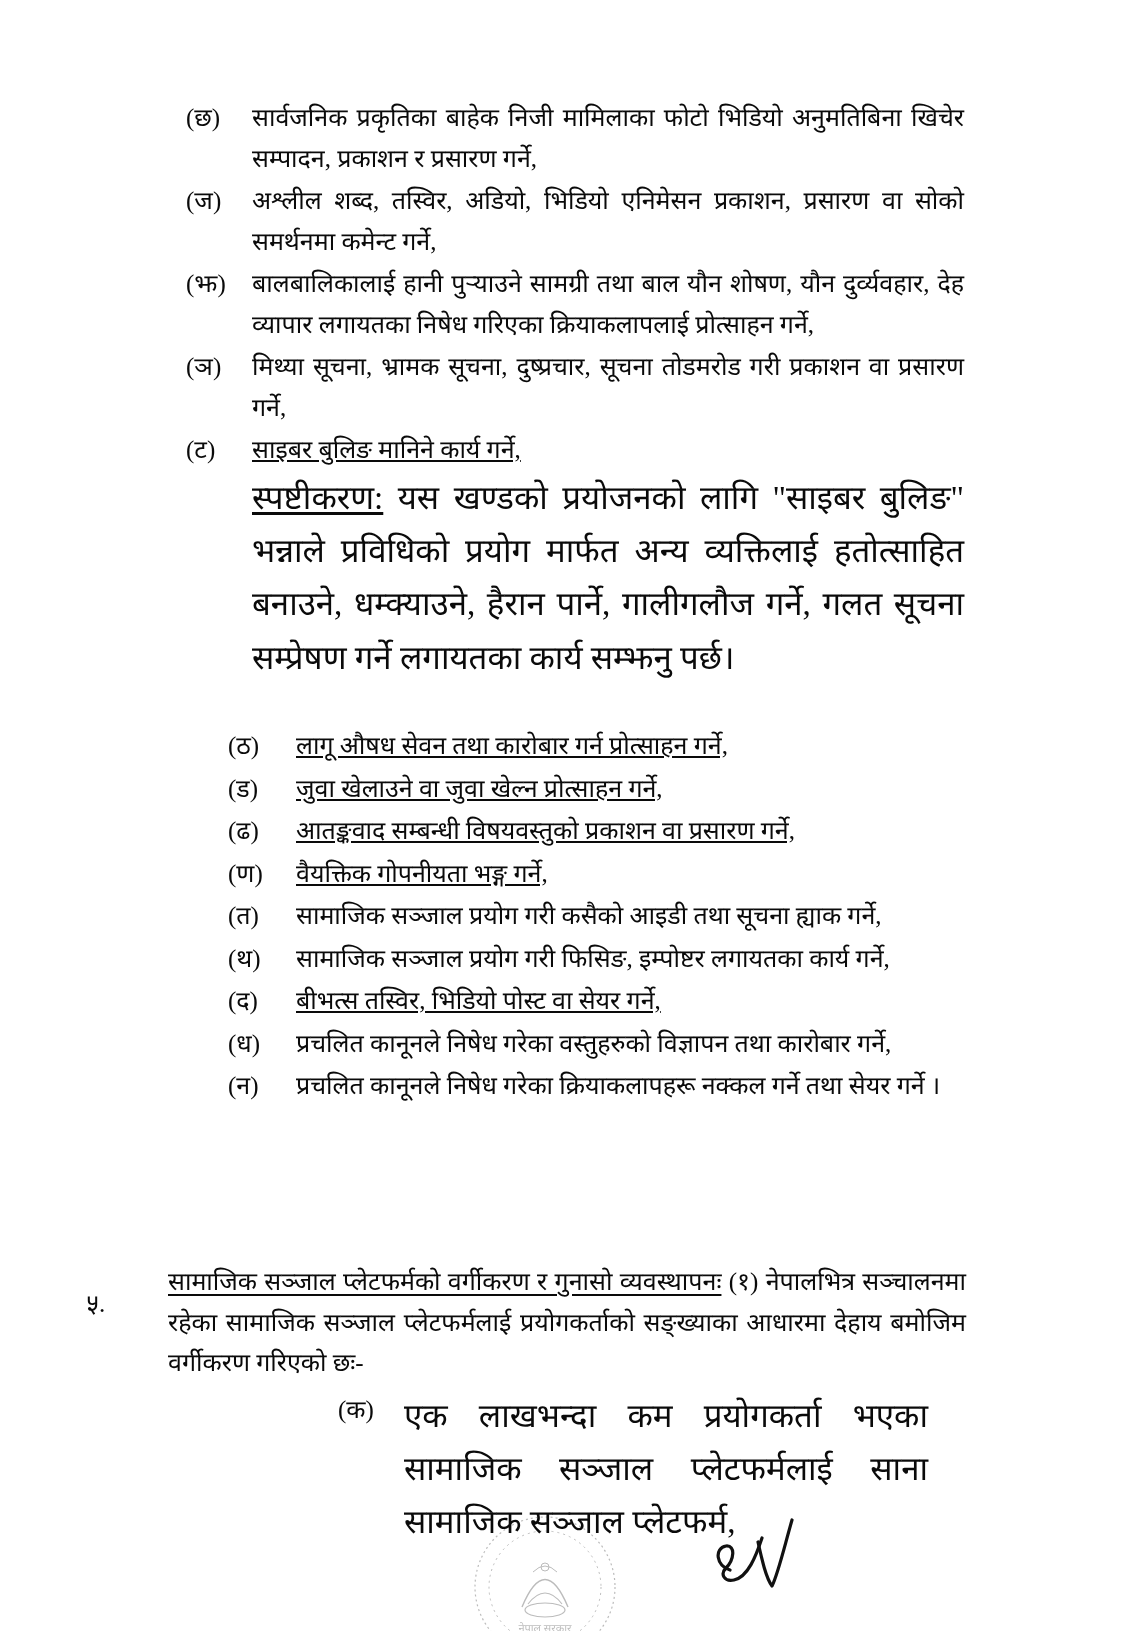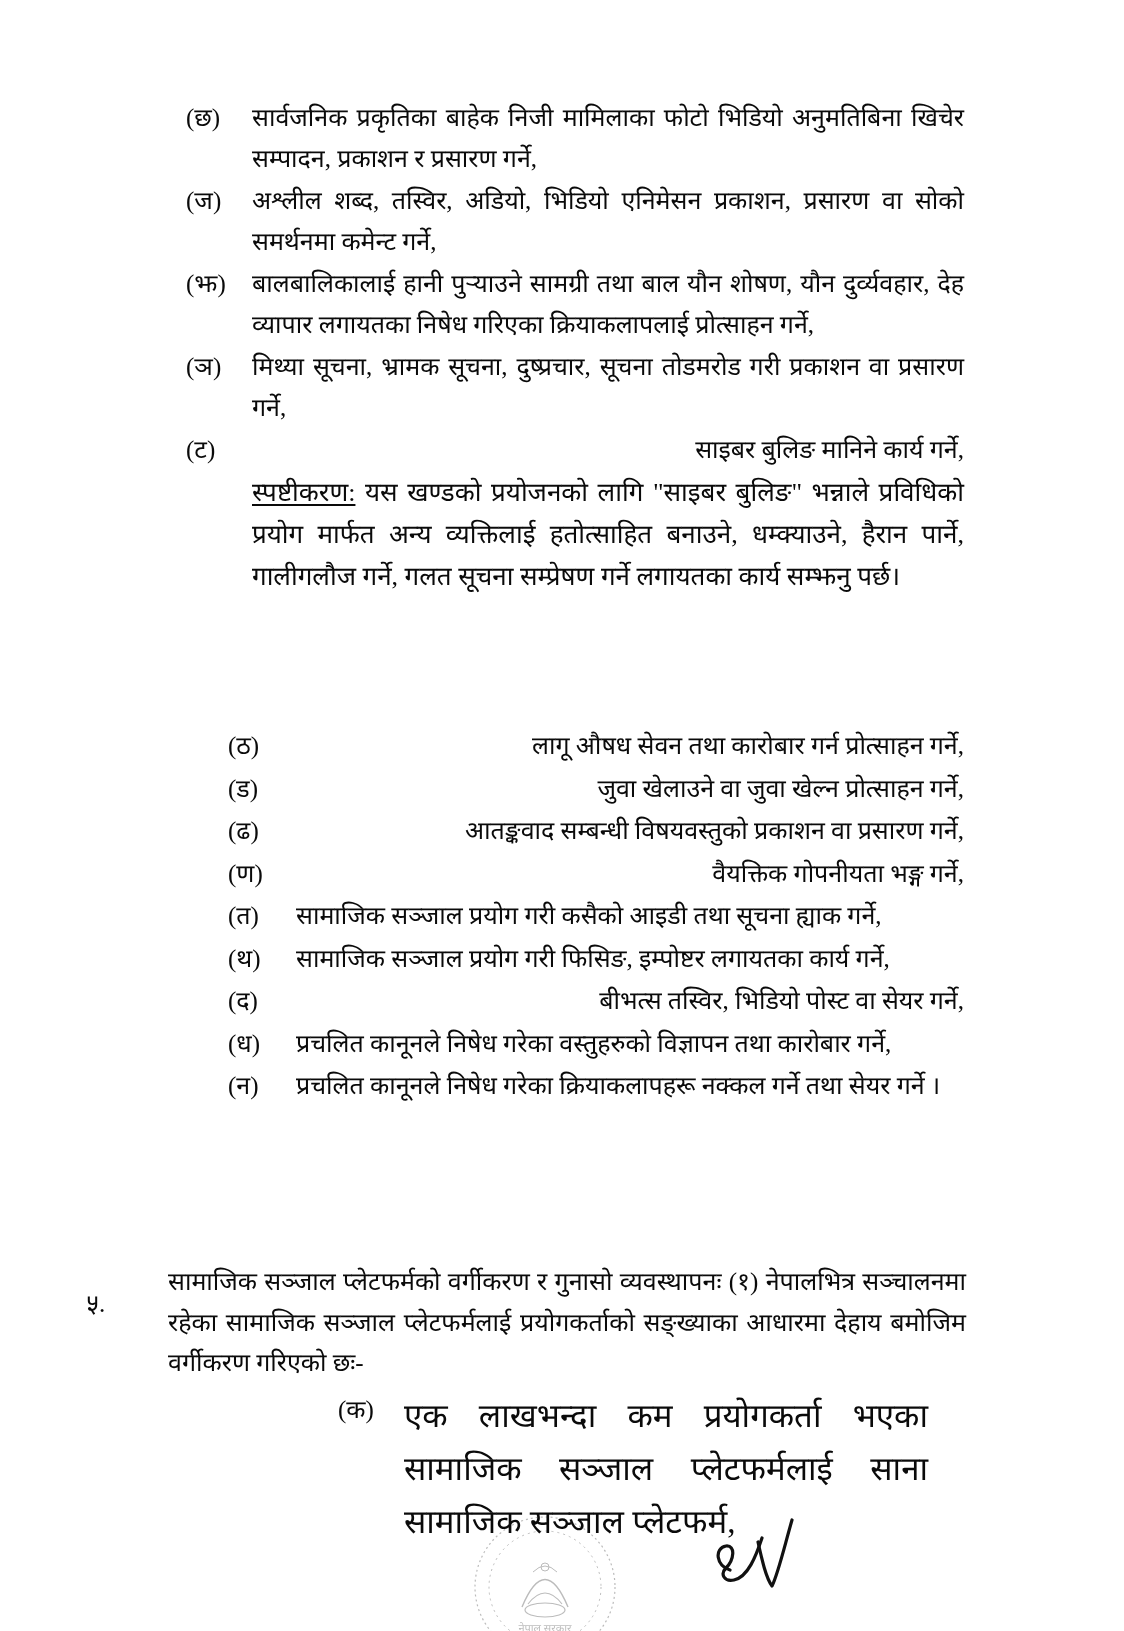--- a/index.html
+++ b/index.html
@@ -35,35 +35,36 @@
   }
   .clause-text {
     flex: 1 1 auto;
     font-size: 25px;
     line-height: 1.62;
     text-align: justify;
     text-justify: inter-word;
     hyphens: none;
   }
   .clause-text.last-nonjust {
-    text-align: right;
+    text-align: left;
+    text-decoration: underline;
   }
 
   
   .group-a {
     position: absolute;
     left: 186px;
     top: 98px;
     width: 778px;
   }
   .group-a .clause-marker { width: 54px; }
 
   
   .explanation {
-    font-size: 26px;
+    font-size: 33px;
     line-height: 1.62;
     text-align: justify;
     margin-top: 1px;
   }
   .explanation u {
     text-decoration: underline;
     text-underline-offset: 3px;
   }
 
   
@@ -91,20 +92,21 @@
     line-height: 1.62;
     padding-top: 22px;
   }
   .section-5 .sec-body {
     flex: 1 1 auto;
     font-size: 25px;
     line-height: 1.62;
     text-align: justify;
   }
   .section-5 .sec-heading {
+    text-decoration: underline;
     text-underline-offset: 4px;
   }
   .sec-sub {
     margin-top: 6px;
     margin-left: 170px;
     width: 590px;
     display: flex;
     align-items: flex-start;
   }
   .sec-sub .clause-marker { width: 54px; font-size: 25px; line-height:1.62; }

